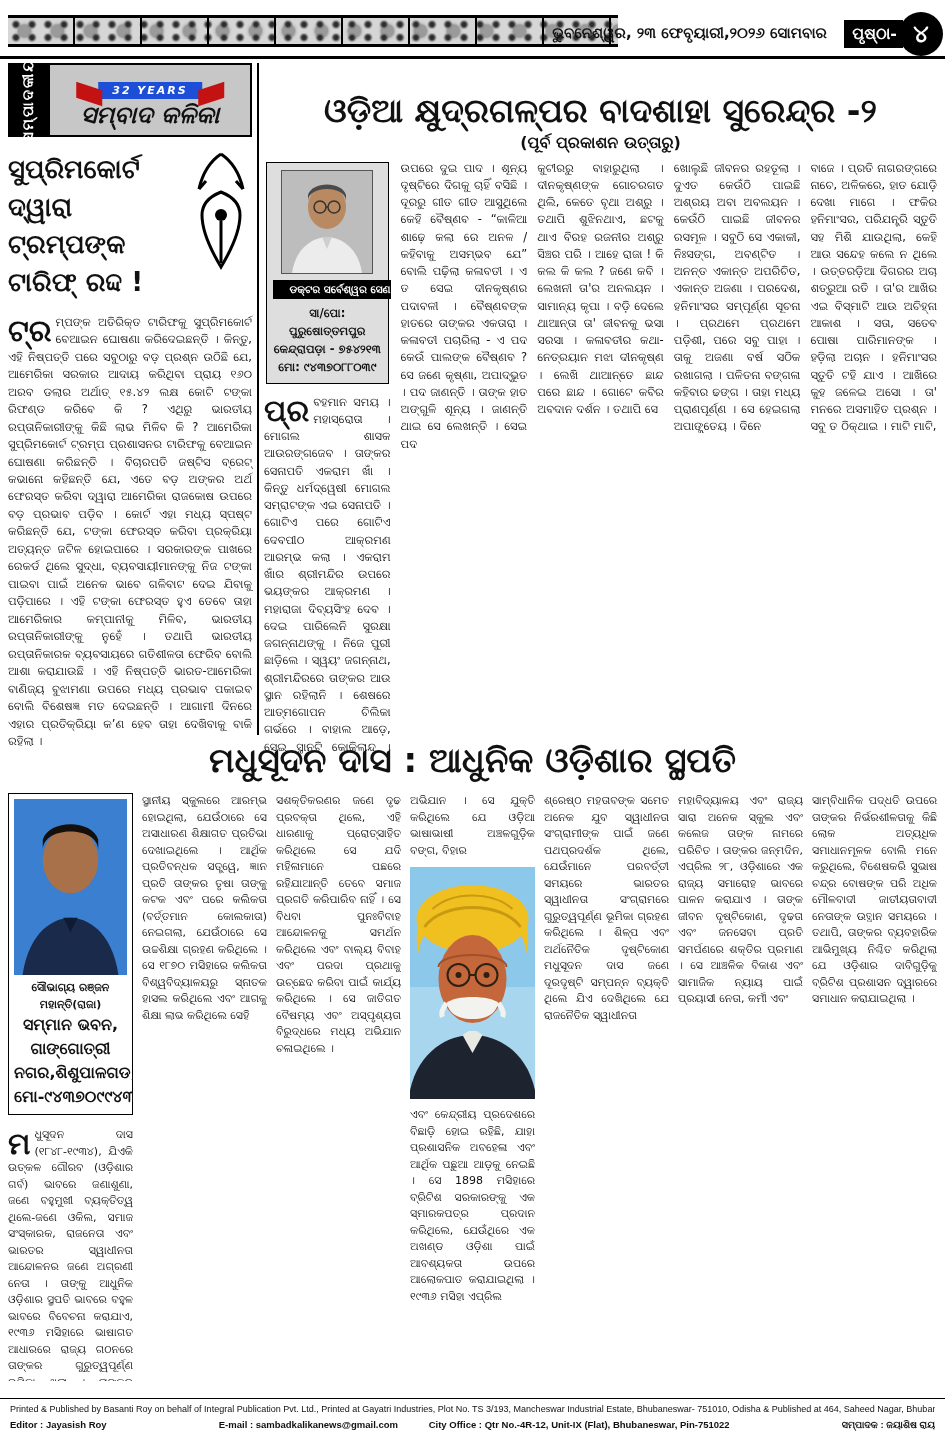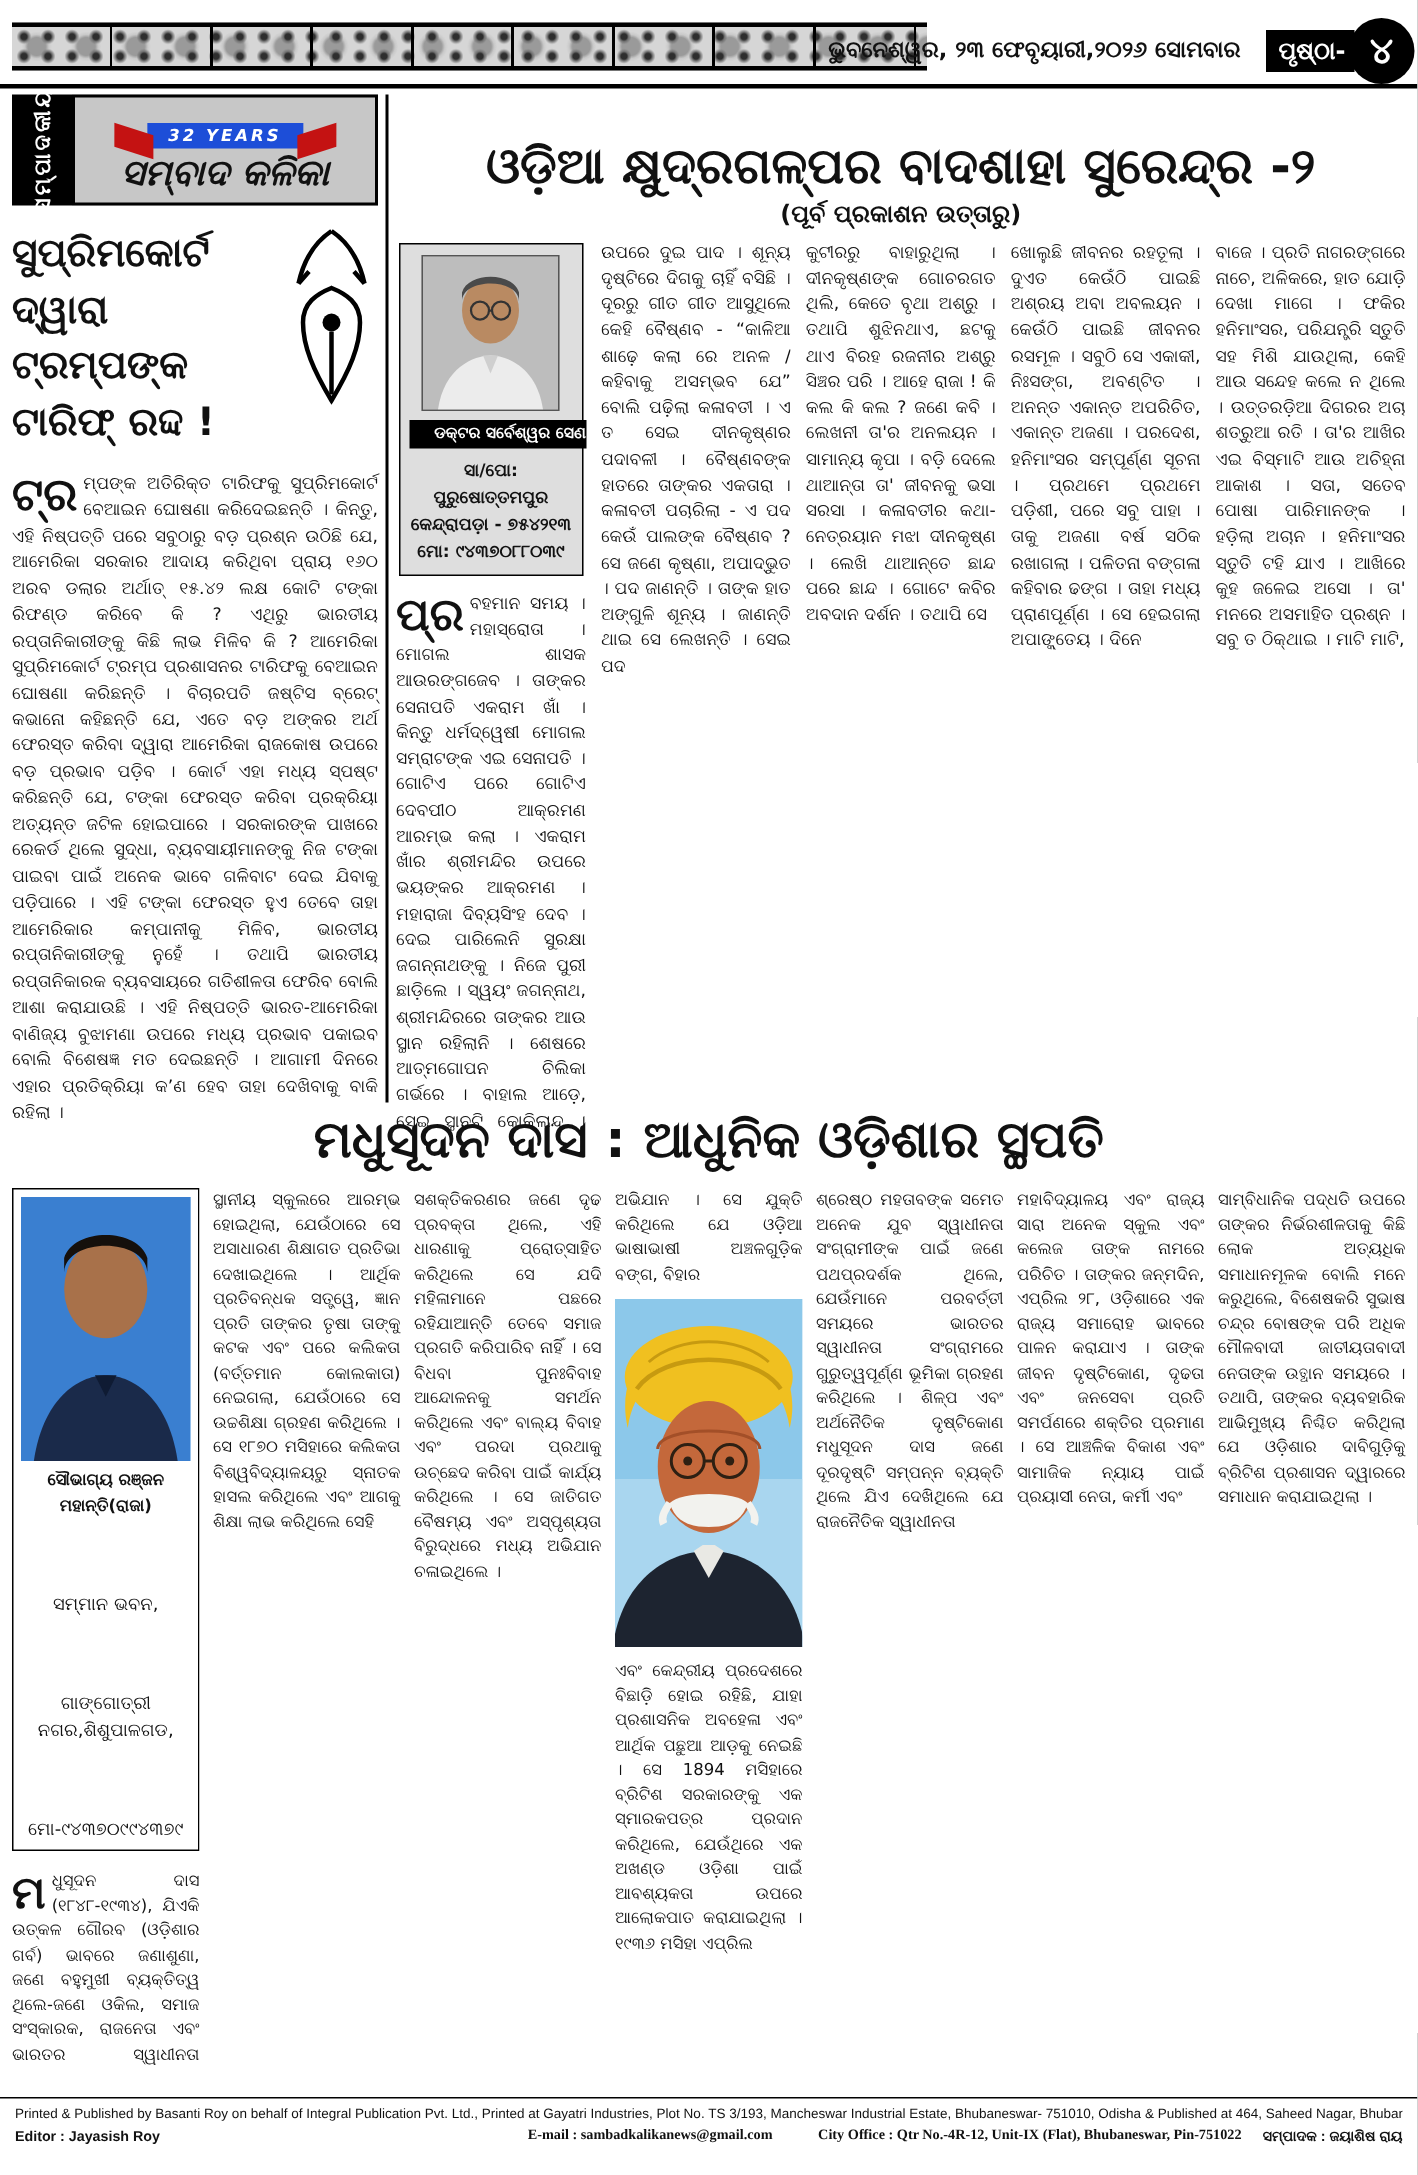--- a/index.html
+++ b/index.html
@@ -57,30 +57,30 @@
 
   
   .bottom-section { position:absolute; left:8px; top:740px; width:929px; }
   .a2-headline { text-align:center; font-size:34px; font-weight:bold; }
   .cols7 { display:flex; gap:9px; margin-top:12px; height:588px; overflow:hidden; }
   .cols7 .col { flex:1; min-width:0; font-size:11px; line-height:1.5; text-align:justify; overflow:hidden; }
 
   .author-box2 { border:1px solid #000; padding:5px; text-align:center; margin-bottom:12px; }
   .author-box2 .photo-frame2 { width:100%; height:176px; background:linear-gradient(#2f7fd4,#79b7ee); }
   .cap-name { font-size:11px; font-weight:bold; margin-top:5px; }
-  .cap-line { font-size:12px; font-weight:normal; line-height:1.5;margin-top:48px; }
+  .cap-line { font-size:16px; font-weight:bold; line-height:1.5; }
 
   .big-photo { width:100%; height:232px; margin:8px 0; background:linear-gradient(#7ec3e8,#cfeafc); overflow:hidden; }
 
   
   .footer-rule { position:absolute; left:0; right:0; top:1398px; height:1px; background:#000; }
   .footer { position:absolute; left:10px; right:10px; top:1404px; font-family:"Liberation Sans", sans-serif; }
   .f1 { font-size:9px; text-align:center; white-space:nowrap; overflow:hidden; }
   .f2 { display:flex; justify-content:space-between; font-size:9.5px; font-weight:bold; margin-top:5px; }
-  .f2 .center-block { text-align:right; flex:1;font-family:Liberation Serif, serif; }
+  .f2 .center-block { text-align:center; flex:1; }
   .f2 .center-block span { margin:0 14px; }
 </style>
 </head>
 <body>
 
 <div class="page">
 
   <div class="floral"></div>
   <div class="dateline">ଭୁବନେଶ୍ୱର, ୨୩ ଫେବୃୟାରୀ,୨୦୨୬ ସୋମବାର</div>
   <div class="page-badge">
@@ -215,21 +215,21 @@
             <circle cx="84" cy="108" r="11" fill="none" stroke="#2e2013" stroke-width="2"></circle>
             <line x1="67" y1="108" x2="73" y2="108" stroke="#2e2013" stroke-width="2"></line>
             <circle cx="56" cy="108" r="3" fill="#2e2013"></circle>
             <circle cx="84" cy="108" r="3" fill="#2e2013"></circle>
             <path d="M44 136 C52 128 88 128 96 136 C92 150 80 152 70 152 C60 152 48 150 44 136 Z" fill="#f2f2ee"></path>
             <path d="M44 136 C40 142 38 146 40 150 M96 136 C100 142 102 146 100 150" stroke="#f2f2ee" stroke-width="5" fill="none"></path>
             <path d="M6 232 C12 186 44 168 70 168 C96 168 128 186 134 232 Z" fill="#1d2430"></path>
             <path d="M60 168 L70 186 L80 168 L74 164 L66 164 Z" fill="#e9e9e4"></path>
           </svg>
         </div>
-        <p>ଏବଂ କେନ୍ଦ୍ରୀୟ ପ୍ରଦେଶରେ ବିଛାଡ଼ି ହୋଇ ରହିଛି, ଯାହା ପ୍ରଶାସନିକ ଅବହେଳା ଏବଂ ଆର୍ଥିକ ପଛୁଆ ଆଡ଼କୁ ନେଇଛି । ସେ 1894 ମସିହାରେ ବ୍ରିଟିଶ ସରକାରଙ୍କୁ ଏକ ସ୍ମାରକପତ୍ର ପ୍ରଦାନ କରିଥିଲେ, ଯେଉଁଥିରେ ଏକ ଅଖଣ୍ଡ ଓଡ଼ିଶା ପାଇଁ ଆବଶ୍ୟକତା ଉପରେ ଆଲୋକପାତ କରାଯାଇଥିଲା । ୧୯୩୬ ମସିହା ଏପ୍ରିଲ</p>
+        <p>ଏବଂ କେନ୍ଦ୍ରୀୟ ପ୍ରଦେଶରେ ବିଛାଡ଼ି ହୋଇ ରହିଛି, ଯାହା ପ୍ରଶାସନିକ ଅବହେଳା ଏବଂ ଆର୍ଥିକ ପଛୁଆ ଆଡ଼କୁ ନେଇଛି । ସେ 1898 ମସିହାରେ ବ୍ରିଟିଶ ସରକାରଙ୍କୁ ଏକ ସ୍ମାରକପତ୍ର ପ୍ରଦାନ କରିଥିଲେ, ଯେଉଁଥିରେ ଏକ ଅଖଣ୍ଡ ଓଡ଼ିଶା ପାଇଁ ଆବଶ୍ୟକତା ଉପରେ ଆଲୋକପାତ କରାଯାଇଥିଲା । ୧୯୩୬ ମସିହା ଏପ୍ରିଲ</p>
       </div>
 
       <div class="col">
           <p>ଶ୍ରେଷ୍ଠ ମହତାବଙ୍କ ସମେତ ଅନେକ ଯୁବ ସ୍ୱାଧୀନତା ସଂଗ୍ରାମୀଙ୍କ ପାଇଁ ଜଣେ ପଥପ୍ରଦର୍ଶକ ଥିଲେ, ଯେଉଁମାନେ ପରବର୍ତ୍ତୀ ସମୟରେ ଭାରତର ସ୍ୱାଧୀନତା ସଂଗ୍ରାମରେ ଗୁରୁତ୍ୱପୂର୍ଣ୍ଣ ଭୂମିକା ଗ୍ରହଣ କରିଥିଲେ । ଶିଳ୍ପ ଏବଂ ଅର୍ଥନୈତିକ ଦୃଷ୍ଟିକୋଣ ମଧୁସୂଦନ ଦାସ ଜଣେ ଦୂରଦୃଷ୍ଟି ସମ୍ପନ୍ନ ବ୍ୟକ୍ତି ଥିଲେ ଯିଏ ଦେଖିଥିଲେ ଯେ ରାଜନୈତିକ ସ୍ୱାଧୀନତା</p>
         </div>
       <div class="col">
           <p>ମହାବିଦ୍ୟାଳୟ ଏବଂ ରାଜ୍ୟ ସାରା ଅନେକ ସ୍କୁଲ ଏବଂ କଲେଜ ତାଙ୍କ ନାମରେ ପରିଚିତ । ତାଙ୍କର ଜନ୍ମଦିନ, ଏପ୍ରିଲ ୨୮, ଓଡ଼ିଶାରେ ଏକ ରାଜ୍ୟ ସମାରୋହ ଭାବରେ ପାଳନ କରାଯାଏ । ତାଙ୍କ ଜୀବନ ଦୃଷ୍ଟିକୋଣ, ଦୃଢତା ଏବଂ ଜନସେବା ପ୍ରତି ସମର୍ପଣରେ ଶକ୍ତିର ପ୍ରମାଣ । ସେ ଆଞ୍ଚଳିକ ବିକାଶ ଏବଂ ସାମାଜିକ ନ୍ୟାୟ ପାଇଁ ପ୍ରୟାସୀ ନେତା, କର୍ମୀ ଏବଂ</p>
         </div>
       <div class="col">
           <p>ସାମ୍ବିଧାନିକ ପଦ୍ଧତି ଉପରେ ତାଙ୍କର ନିର୍ଭରଶୀଳତାକୁ କିଛି ଲୋକ ଅତ୍ୟଧିକ ସମାଧାନମୂଳକ ବୋଲି ମନେ କରୁଥିଲେ, ବିଶେଷକରି ସୁଭାଷ ଚନ୍ଦ୍ର ବୋଷଙ୍କ ପରି ଅଧିକ ମୌଳବାଦୀ ଜାତୀୟତାବାଦୀ ନେତାଙ୍କ ଉତ୍ଥାନ ସମୟରେ । ତଥାପି, ତାଙ୍କର ବ୍ୟବହାରିକ ଆଭିମୁଖ୍ୟ ନିଶ୍ଚିତ କରିଥିଲା ଯେ ଓଡ଼ିଶାର ଦାବିଗୁଡ଼ିକୁ ବ୍ରିଟିଶ ପ୍ରଶାସନ ଦ୍ୱାରରେ ସମାଧାନ କରାଯାଇଥିଲା ।</p>

